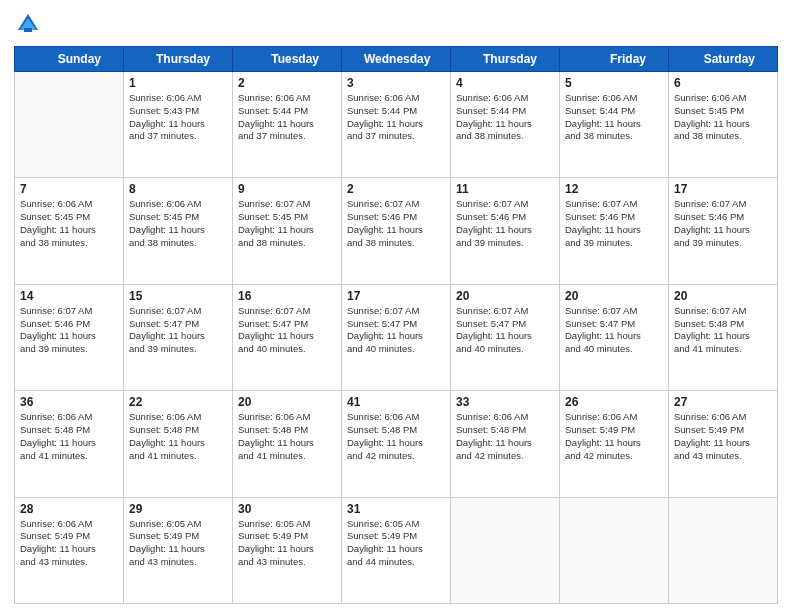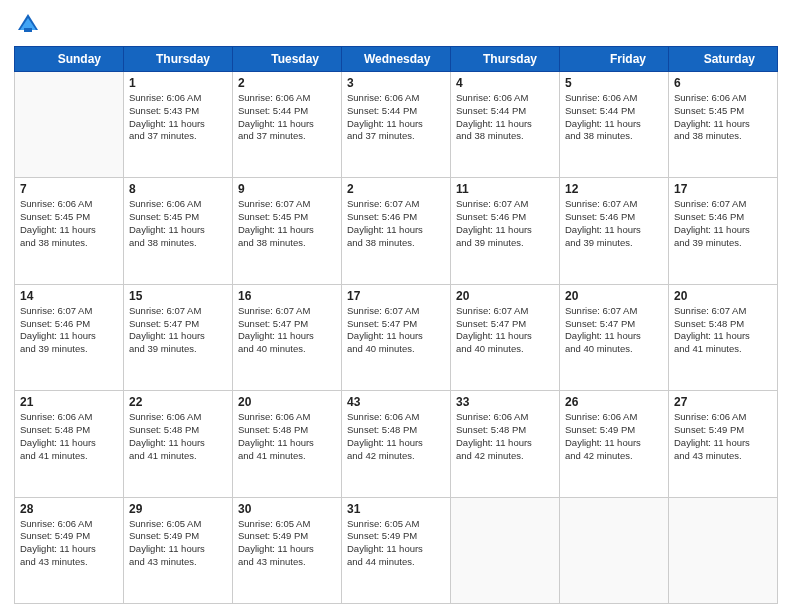--- a/index.html
+++ b/index.html
@@ -277,42 +277,42 @@
           <td>
             <span class="day-num">20</span>
             <span class="cell-line">Sunrise: 6:07 AM</span>
             <span class="cell-line">Sunset: 5:48 PM</span>
             <span class="cell-line">Daylight: 11 hours</span>
             <span class="cell-line">and 41 minutes.</span>
           </td>
         </tr>
         <tr>
           <td>
-            <span class="day-num">21</span>
+            <span class="day-num">36</span>
             <span class="cell-line">Sunrise: 6:06 AM</span>
             <span class="cell-line">Sunset: 5:48 PM</span>
             <span class="cell-line">Daylight: 11 hours</span>
             <span class="cell-line">and 41 minutes.</span>
           </td>
           <td>
             <span class="day-num">22</span>
             <span class="cell-line">Sunrise: 6:06 AM</span>
             <span class="cell-line">Sunset: 5:48 PM</span>
             <span class="cell-line">Daylight: 11 hours</span>
             <span class="cell-line">and 41 minutes.</span>
           </td>
           <td>
             <span class="day-num">20</span>
             <span class="cell-line">Sunrise: 6:06 AM</span>
             <span class="cell-line">Sunset: 5:48 PM</span>
             <span class="cell-line">Daylight: 11 hours</span>
             <span class="cell-line">and 41 minutes.</span>
           </td>
           <td>
-            <span class="day-num">43</span>
+            <span class="day-num">41</span>
             <span class="cell-line">Sunrise: 6:06 AM</span>
             <span class="cell-line">Sunset: 5:48 PM</span>
             <span class="cell-line">Daylight: 11 hours</span>
             <span class="cell-line">and 42 minutes.</span>
           </td>
           <td>
             <span class="day-num">33</span>
             <span class="cell-line">Sunrise: 6:06 AM</span>
             <span class="cell-line">Sunset: 5:48 PM</span>
             <span class="cell-line">Daylight: 11 hours</span>

